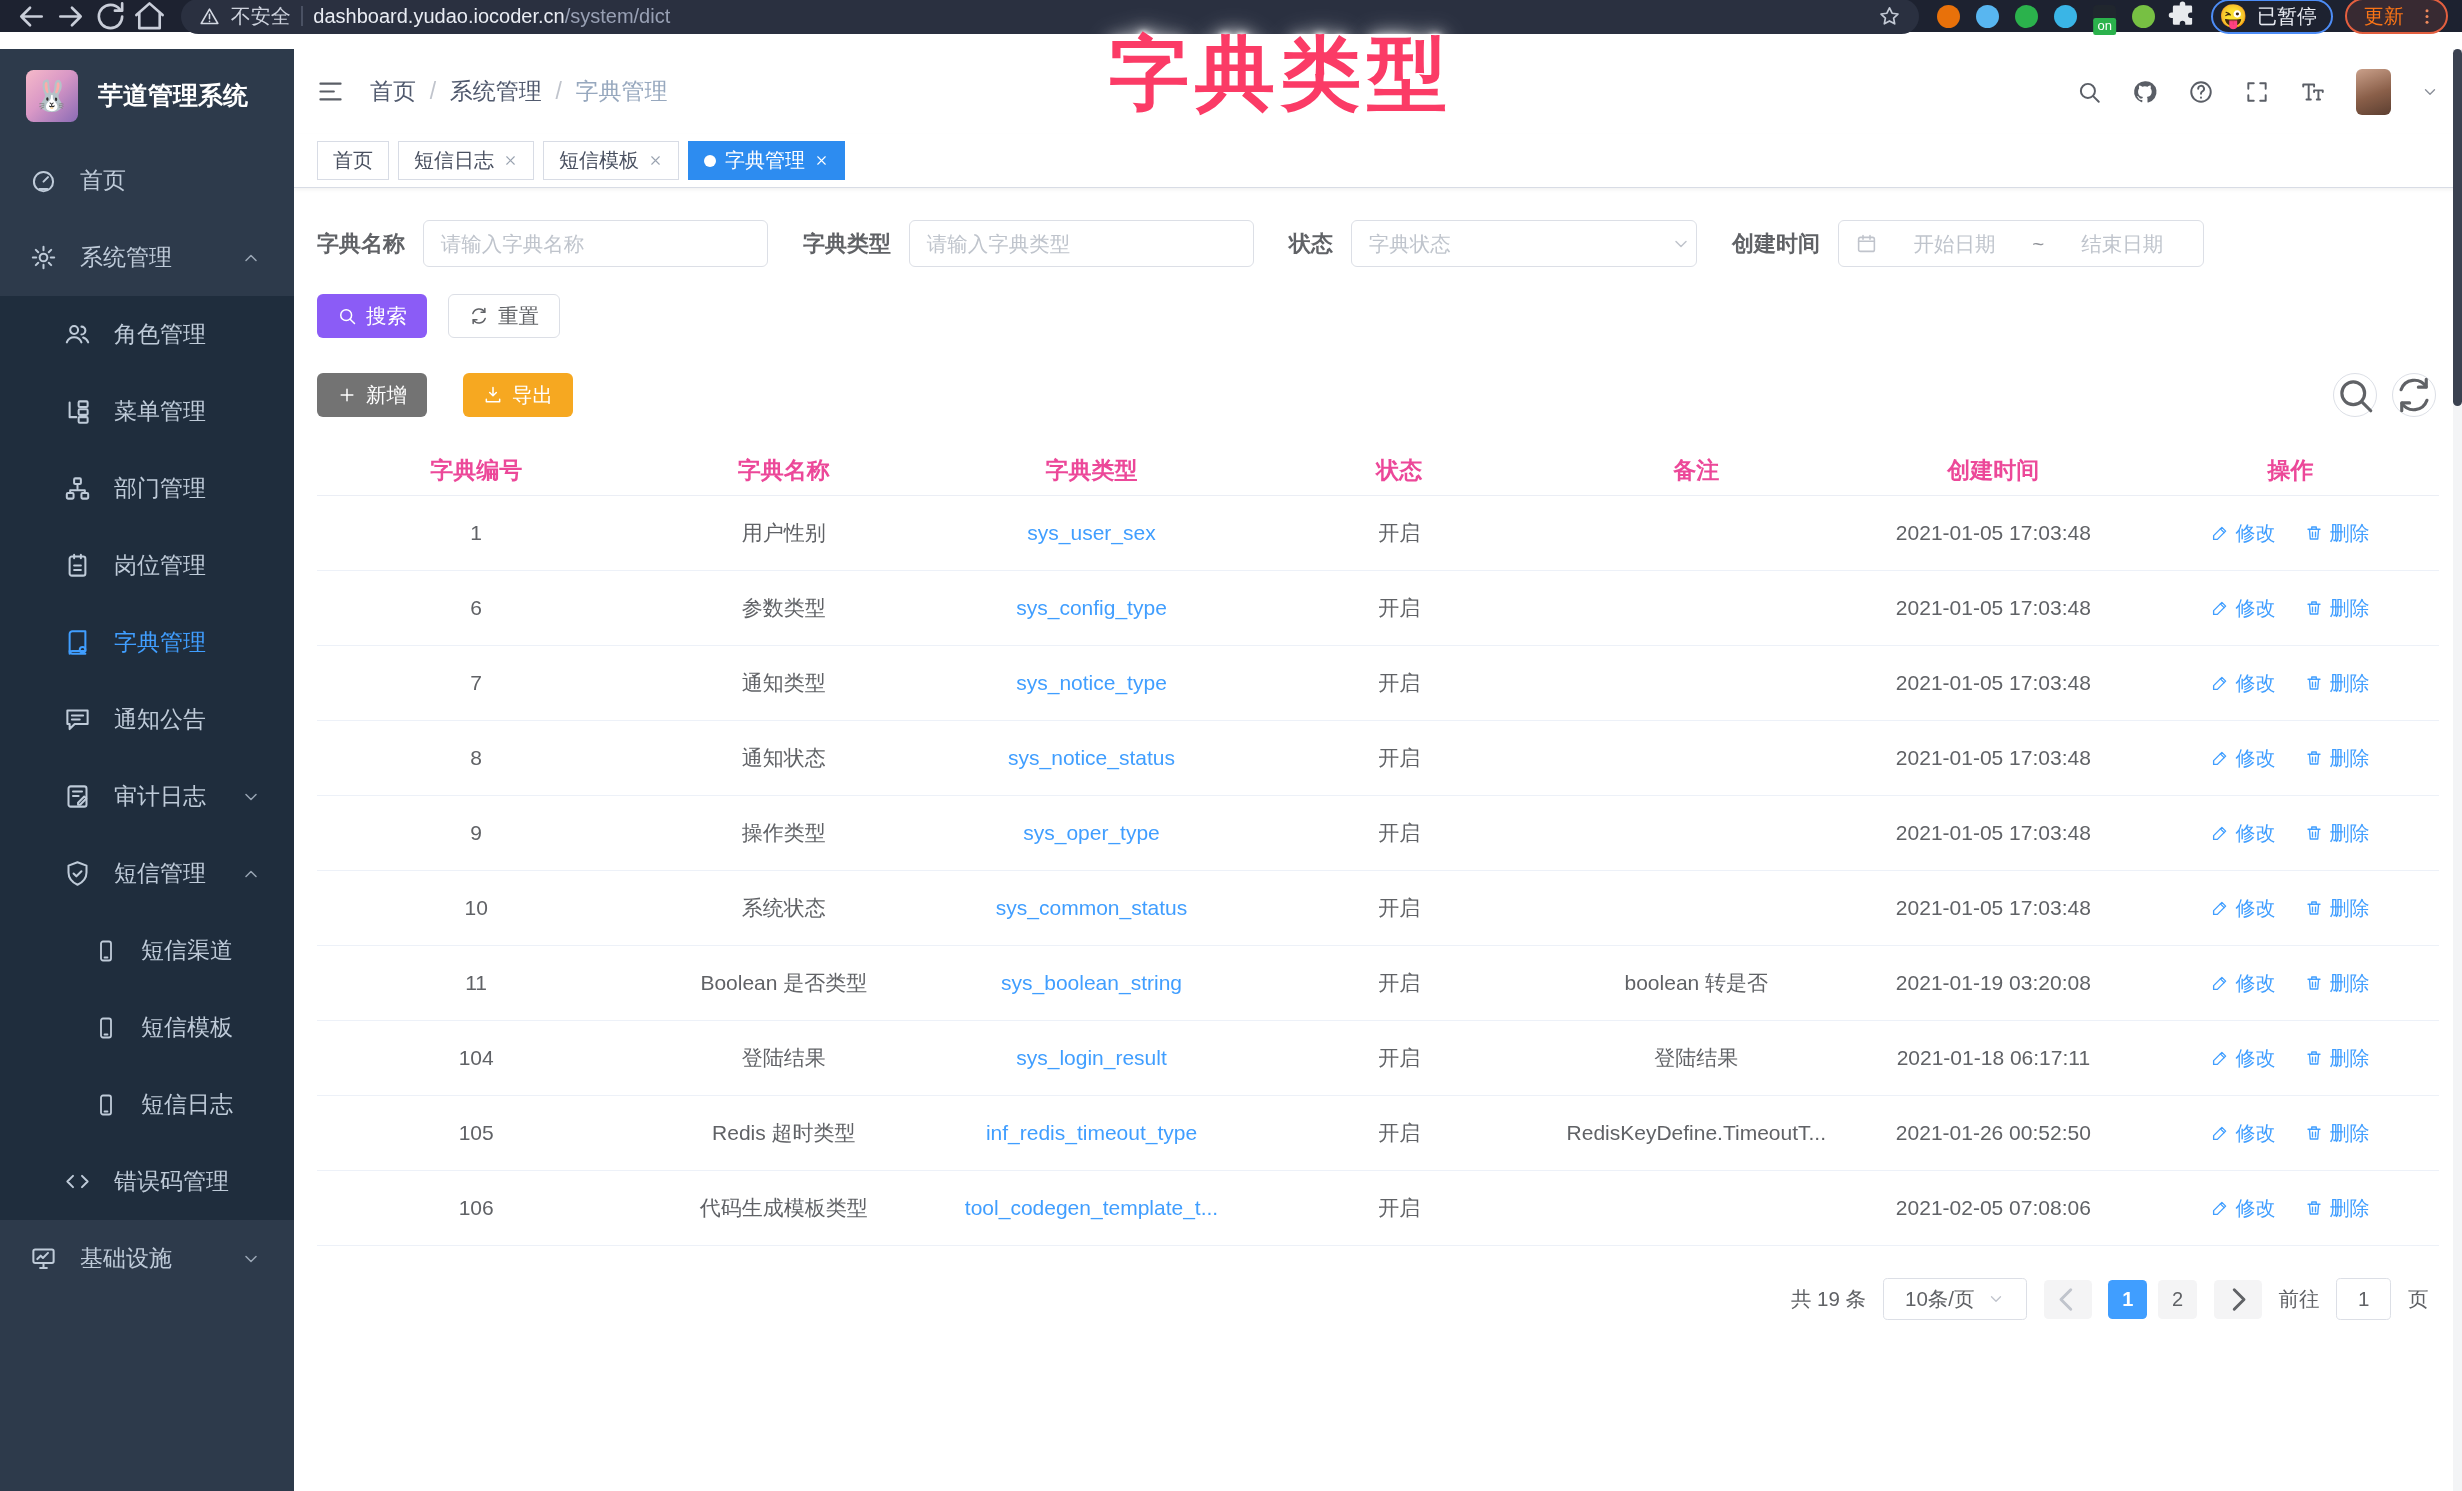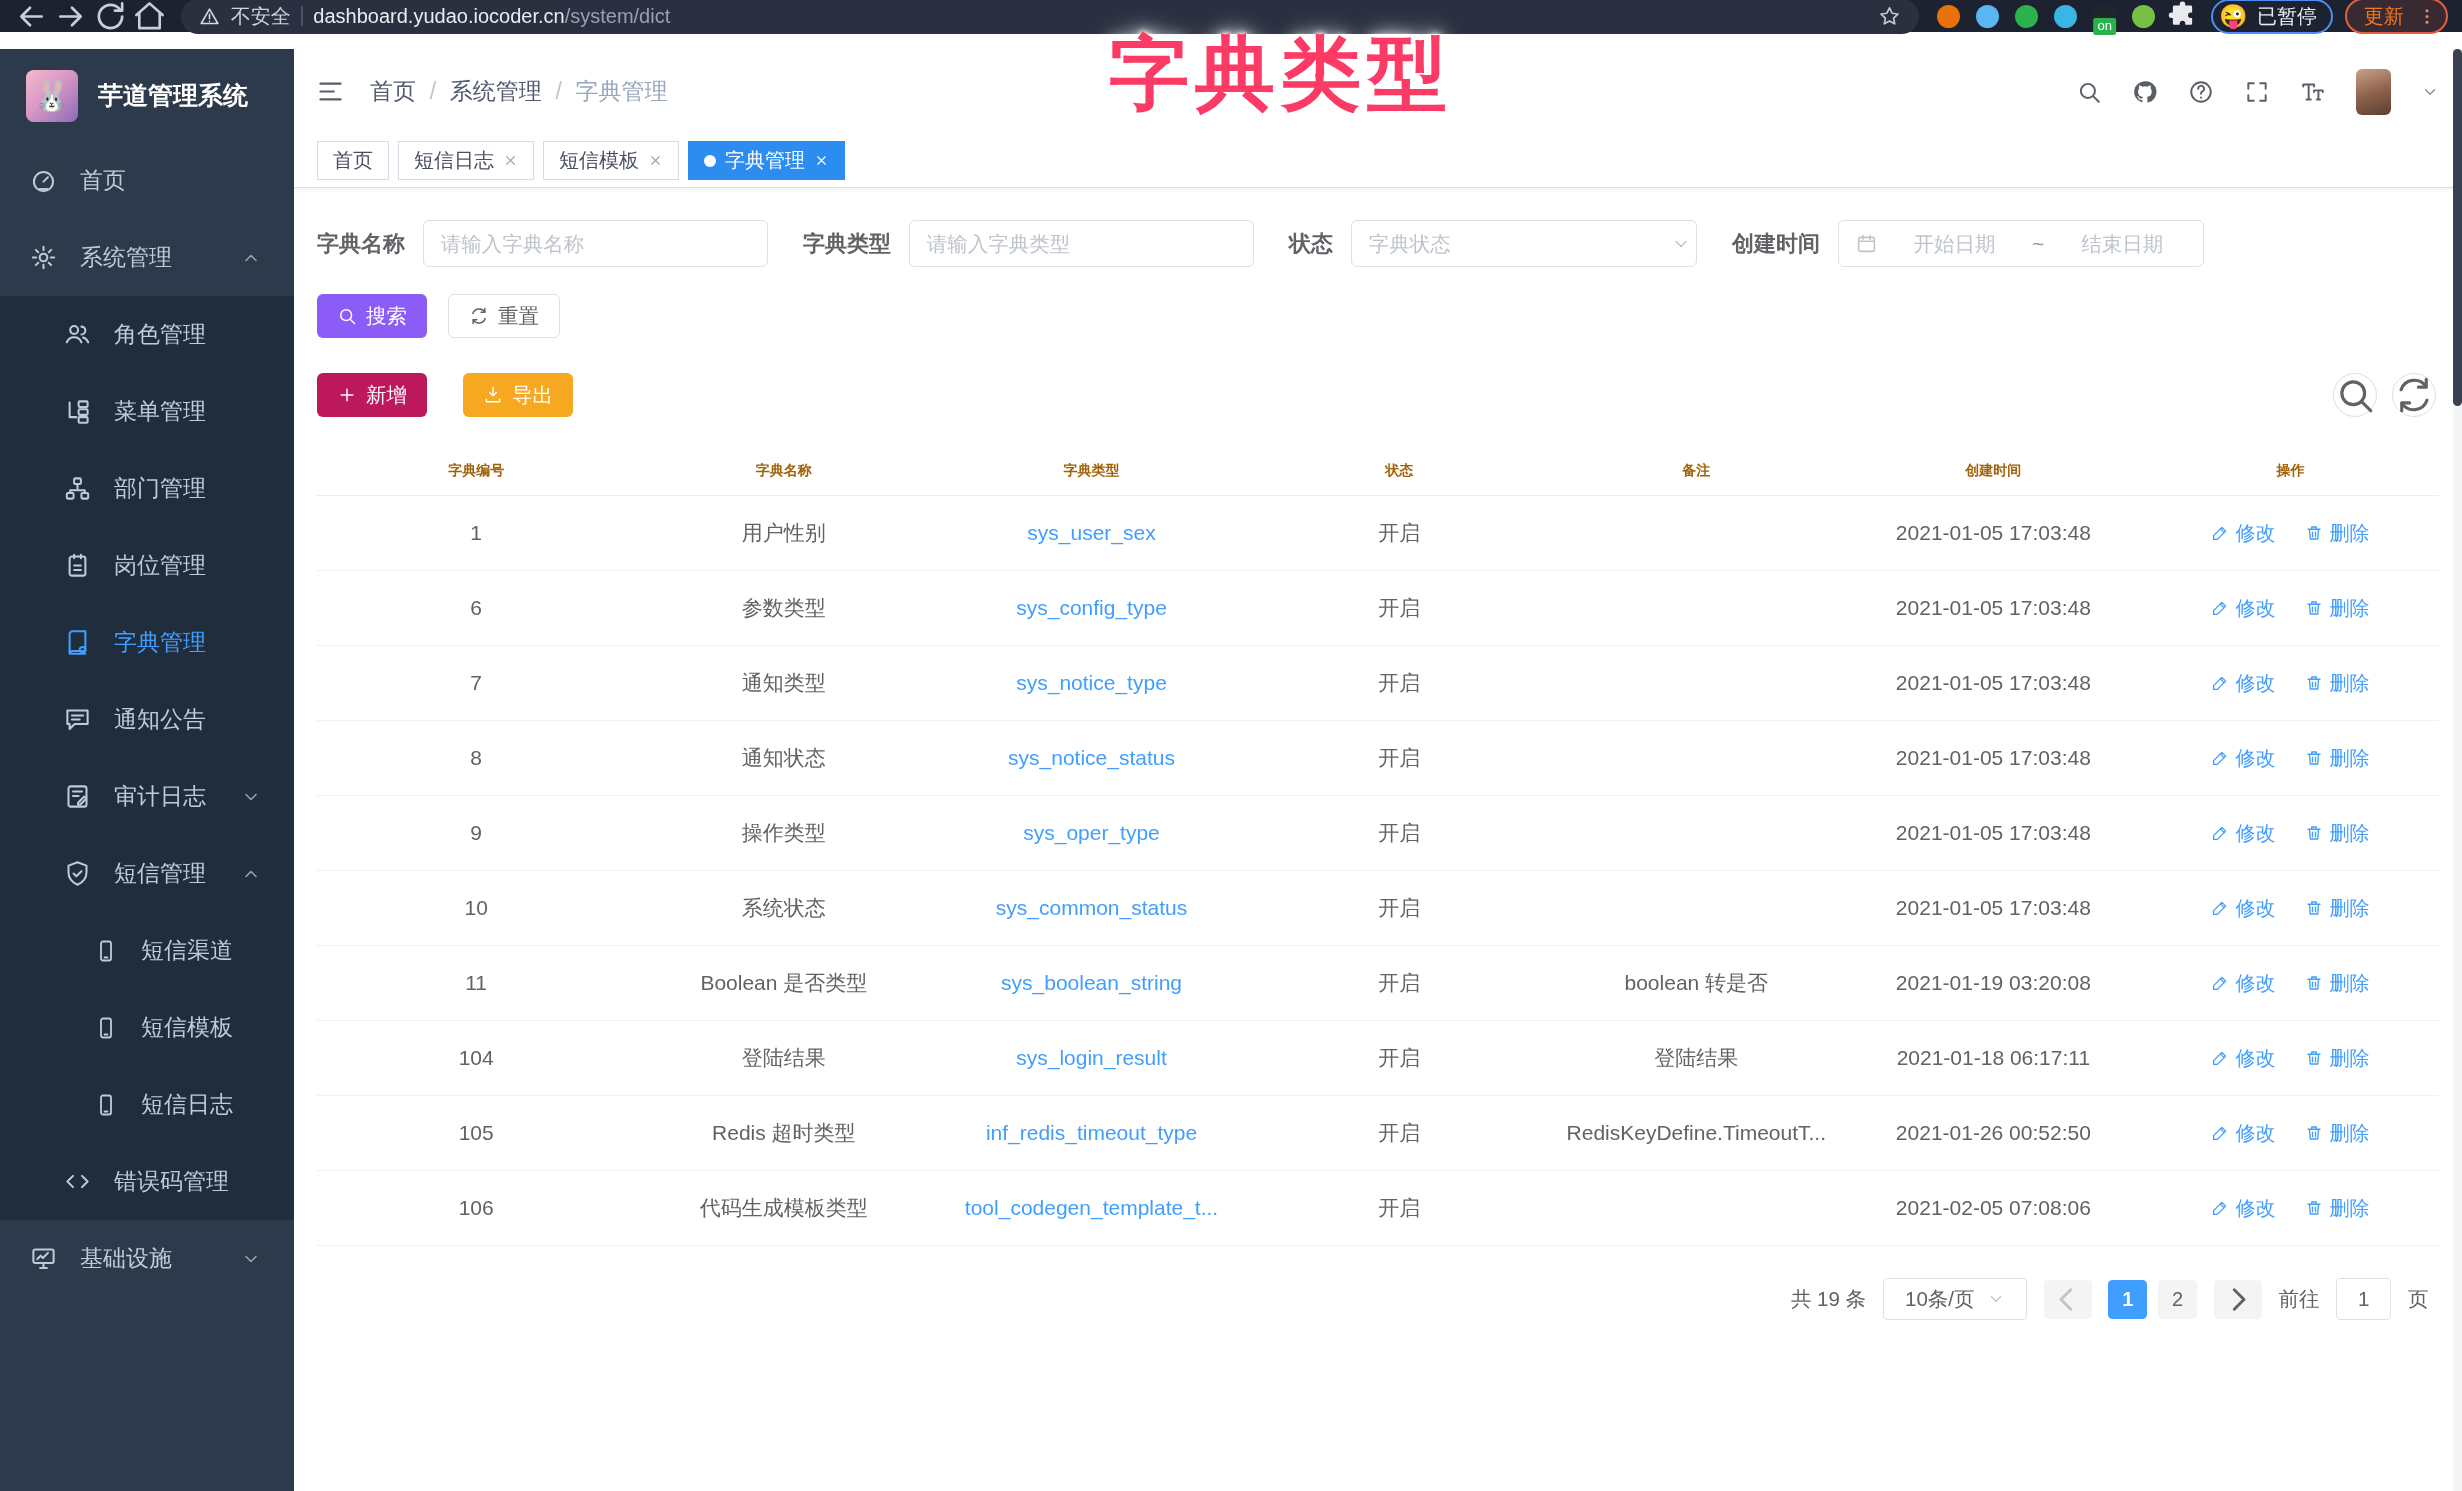--- a/index.html
+++ b/index.html
@@ -95,21 +95,21 @@
   .row2{margin-top:35px}
   .circle-btns{position:absolute;right:3px;top:0;display:flex;gap:15px}
   .cbtn{width:42px;height:42px;border:0.8px solid #dcdfe6;border-radius:50%;display:flex;align-items:center;
     justify-content:center;color:#606266;background:#fff;cursor:pointer}
   .cbtn svg{width:20px;height:20px}
 
   
   .table{margin-top:29px}
   .thead,.trow{display:flex;align-items:center;width:100%}
   .thead{height:49px;border-bottom:1.5px solid #ebeef5}
-  .th{font-size:14px;font-weight:bold;color:#a16207;text-align:center;box-sizing:border-box}
+  .th{font-size:23px;font-weight:bold;color:#ec4899;text-align:center;box-sizing:border-box}
   .trow{height:74px;border-bottom:1.5px solid #edf1f8}
   .td{font-size:21px;color:#606266;text-align:center;box-sizing:border-box;overflow:hidden;
     text-overflow:ellipsis;white-space:nowrap;padding:0 7.6px}
   .c0{width:15%}.c1{width:14%}.c2{width:15%}.c3{width:14%}.c4{width:14%}.c5{width:14%}.c6{width:14%}
   .link{color:#409eff;cursor:pointer}
   .ops{display:flex;align-items:center;justify-content:center;gap:30px}
   .op{display:flex;align-items:center;gap:6px;color:#409eff;font-size:20px;cursor:pointer}
   .op .oi{width:18px;height:18px}
 
   
@@ -529,21 +529,21 @@
         <span class="bi">
             <svg viewBox="0 0 24 24" fill="none" stroke="currentColor" stroke-width="1.8" stroke-linecap="round" stroke-linejoin="round" style="width:100%;height:100%">
               <path d="M4.6 9A8 8 0 0 1 18.9 7.3M19.4 15A8 8 0 0 1 5.1 16.7"></path>
               <path d="M19 3v4.5h-4.5M5 21v-4.5h4.5"></path>
             </svg>
           </span>
         <span>重置</span>
       </div>
     </div>
     <div class="btnrow row2">
-      <div class="btn add" id="btn-add" style="background: #be185d;">
+      <div class="btn add" id="btn-add" style="background: #737373;">
         <span class="bi">
             <svg viewBox="0 0 24 24" fill="none" stroke="currentColor" stroke-width="1.8" stroke-linecap="round" stroke-linejoin="round" style="width:100%;height:100%">
               <path d="M12 5v14M5 12h14"></path>
             </svg>
           </span>
         <span>新增</span>
       </div>
       <div class="btn export" id="btn-export" style="background: rgb(246, 168, 33);">
         <span class="bi">
             <svg viewBox="0 0 24 24" fill="none" stroke="currentColor" stroke-width="1.8" stroke-linecap="round" stroke-linejoin="round" style="width:100%;height:100%">

